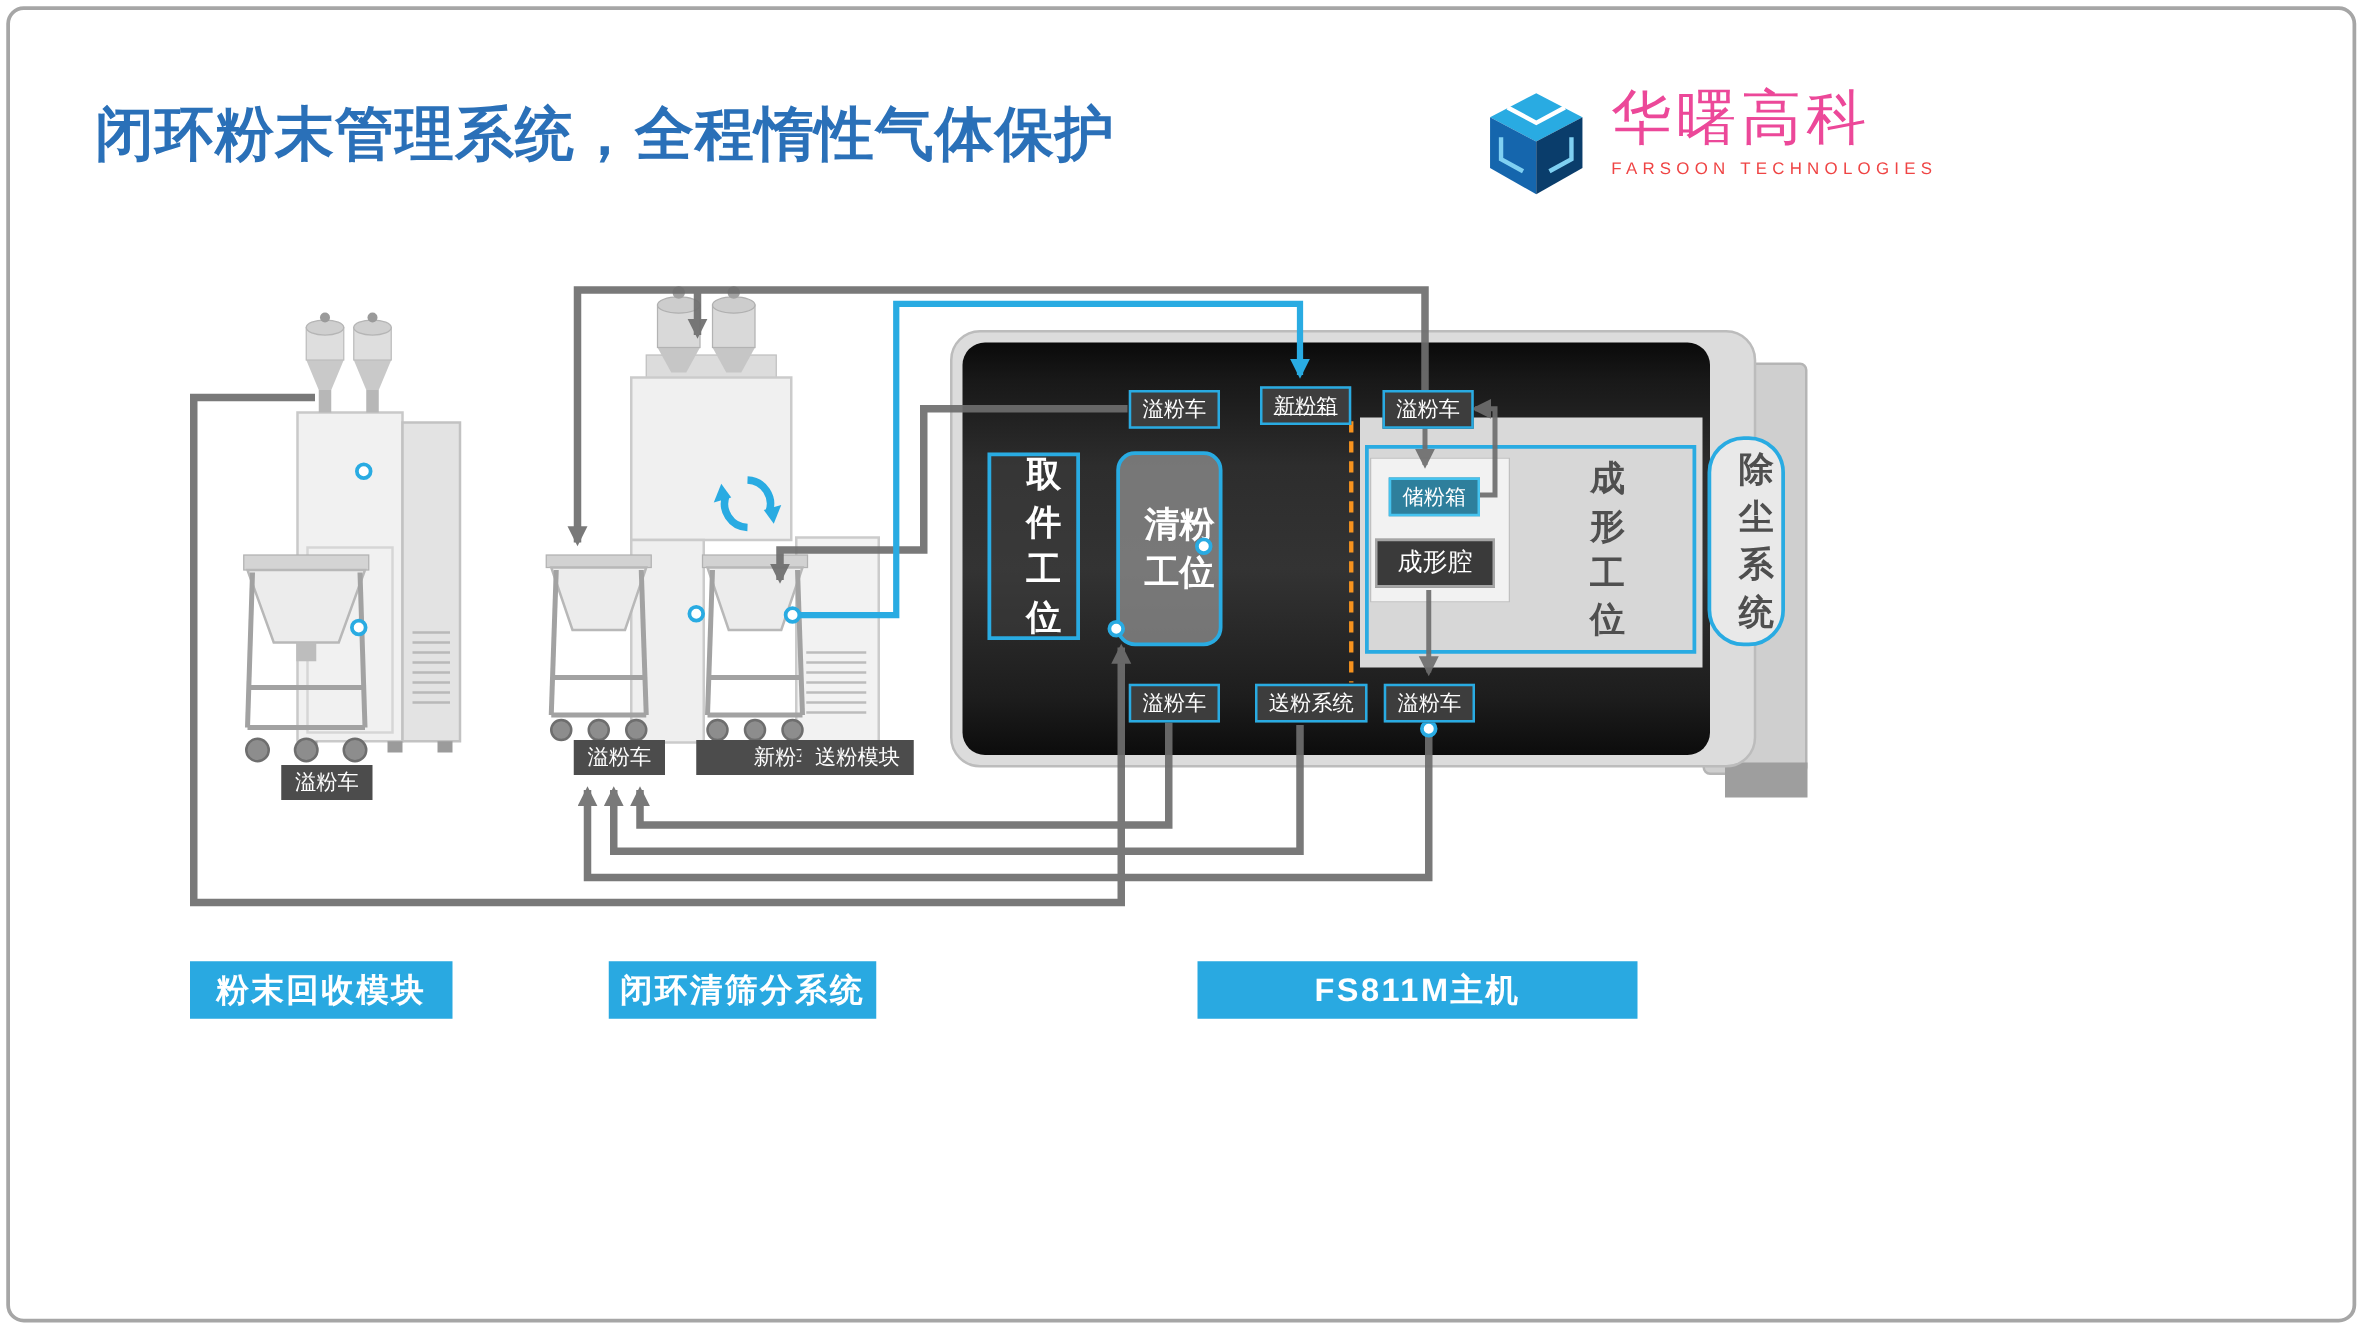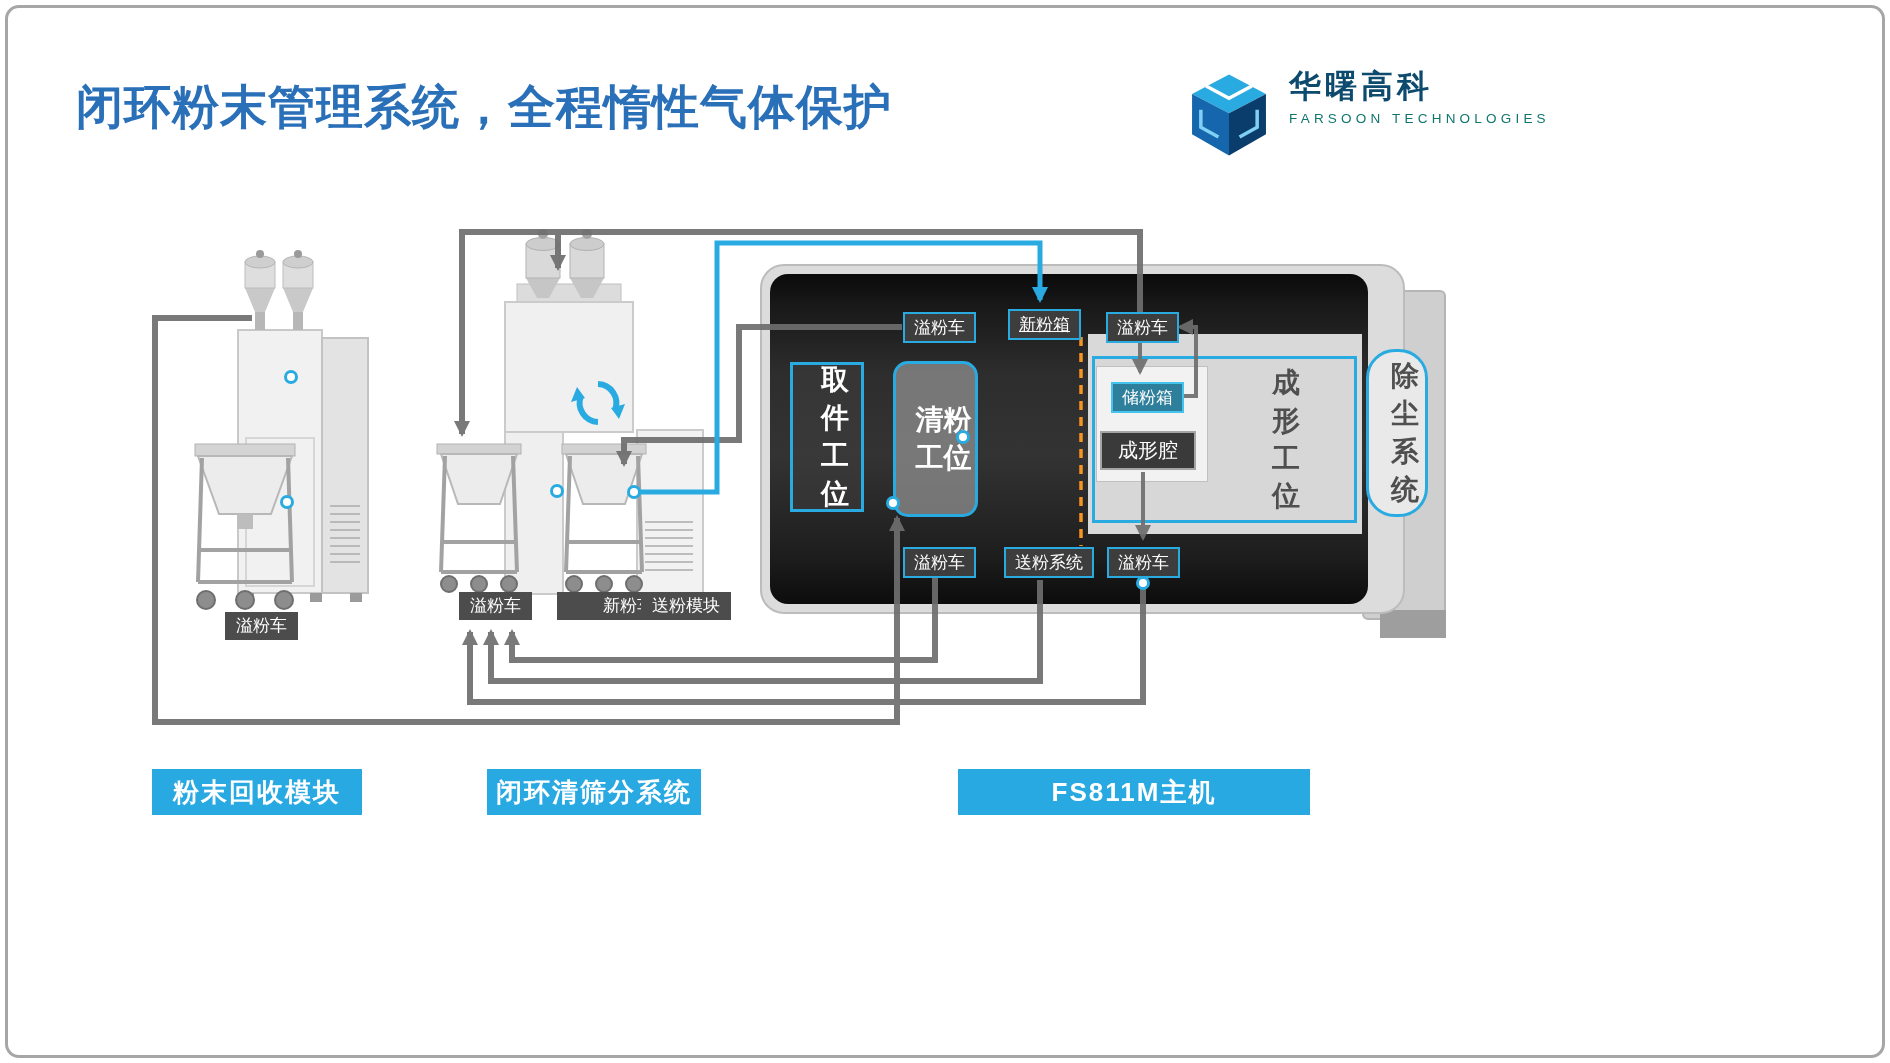--- a/index.html
+++ b/index.html
@@ -6,22 +6,22 @@
   html,body { background:#fff; }
   body { font-family: "Liberation Sans", sans-serif; }
 
   .slide { position:relative; width:1890px; height:1063px; background:#ffffff; overflow:hidden; }
   .slide-frame { position:absolute; inset:5px; border:3px solid #a6a6a6; border-radius:14px; pointer-events:none; z-index:9; }
 
   .title { position:absolute; left:76px; top:76px; font-size:47px; font-weight:800; color:#2a70b8; letter-spacing:1px; z-index:5; }
 
   .logo { position:absolute; left:1185px; top:70px; display:flex; gap:16px; align-items:flex-start; z-index:5; }
   .logo-mark { width:88px; height:90px; }
-  .logo-brand { font-size:32px; font-weight:700; color:#0c4a6e; letter-spacing:4px; line-height:1.05; }
-  .logo-sub { font-size:13.5px; letter-spacing:4.2px; color:#0f766e; margin-top:7px; }
+  .logo-brand { font-size:48px; font-weight:400; color:#ec4899; letter-spacing:4px; line-height:1.05; }
+  .logo-sub { font-size:13.5px; letter-spacing:4.2px; color:#ef4444; margin-top:7px; }
 
   .illus { position:absolute; z-index:1; }
 
   
   .fs-dust    { position:absolute; left:1362px; top:290px; width:84px; height:330px; background:#cfcfcf; border:2px solid #b5b5b5; border-radius:6px; z-index:1; }
   .fs-dust-foot{ position:absolute; left:1380px; top:610px; width:66px; height:28px; background:#9e9e9e; z-index:1; }
   .fs-frame   { position:absolute; left:760px; top:264px; width:645px; height:350px; background:#dcdcdc; border:2px solid #bcbcbc; border-radius:24px; z-index:1; }
   .fs-body    { position:absolute; left:770px; top:274px; width:598px; height:330px; border-radius:18px; z-index:1;
                 background:linear-gradient(180deg,#0a0a0a 0%,#181818 9%,#2d2d2d 30%,#333333 55%,#1d1d1d 86%,#0c0c0c 100%); }
   .fs-light   { position:absolute; left:1088px; top:334px; width:274px; height:200px; background:#d9d9d9; z-index:1; }

